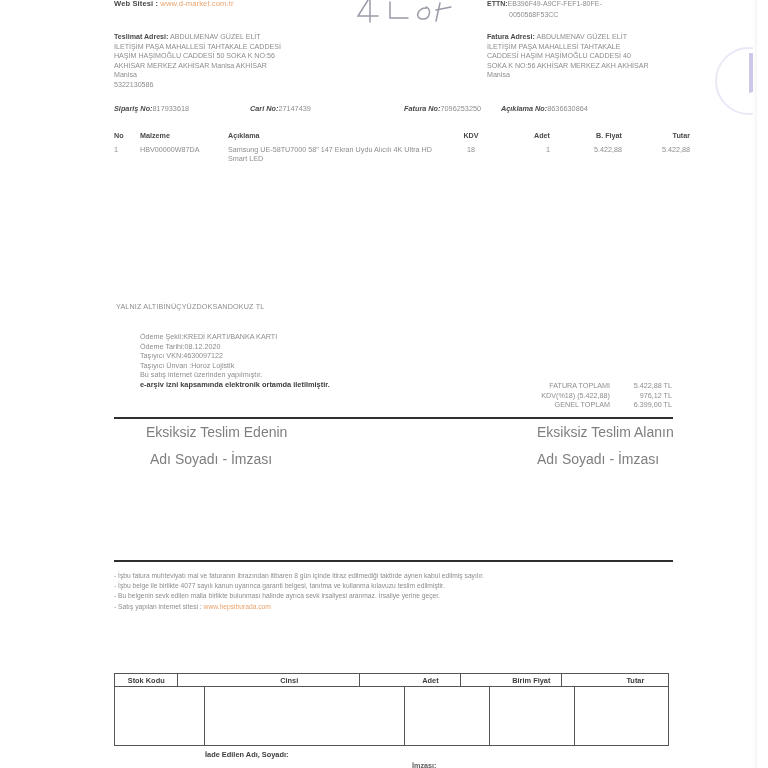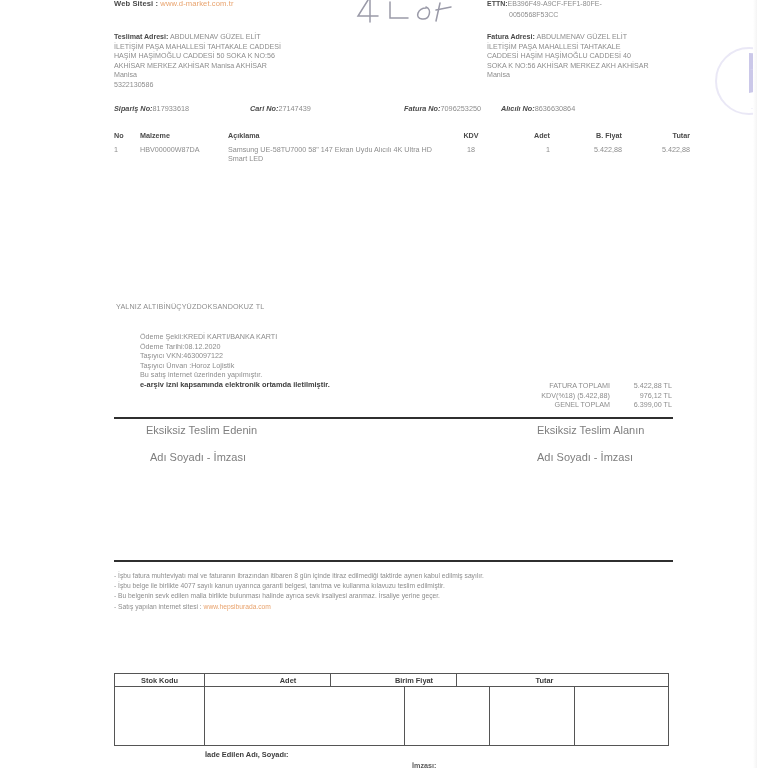--- a/index.html
+++ b/index.html
@@ -125,21 +125,21 @@
   
   .hrule-thick {
     position: absolute; left: 114px; width: 559px;
     height: 0; border-top: 2.2px solid #2f2f2f;
   }
   #rule-top    { top: 417px; }
   #rule-bottom { top: 560px; }
 
   
   .sig {
-    position: absolute; font-size: 11px; color: #7e7e7e; white-space: nowrap;
+    position: absolute; font-size: 14px; color: #7e7e7e; white-space: nowrap;
   }
   #sig-left-title  { left: 146px; top: 424px; }
   #sig-left-name   { left: 150px; top: 451px; }
   #sig-right-title { left: 537px; top: 424px; }
   #sig-right-name  { left: 537px; top: 451px; }
 
   
   #legal-notes {
     position: absolute; left: 114px; top: 571px;
     width: 570px; font-size: 6.7px; line-height: 10.2px; color: #8d8d8d;
@@ -244,21 +244,21 @@
       <span class="numcell" id="num-siparis">
         <span class="k">Sipariş No:</span><span class="v">817933618</span>
       </span>
       <span class="numcell" id="num-cari">
         <span class="k">Cari No:</span><span class="v">27147439</span>
       </span>
       <span class="numcell" id="num-fatura">
         <span class="k">Fatura No:</span><span class="v">7096253250</span>
       </span>
       <span class="numcell" id="num-irsaliye">
-        <span class="k">Alıcılı No:</span><span class="v">8636630864</span>
+        <span class="k">Açıklama No:</span><span class="v">8636630864</span>
       </span>
     </div>
 
     <div id="items-table">
       <div id="items-head">
         <span class="cell th col-no">No</span>
         <span class="cell th col-malz">Malzeme</span>
         <span class="cell th col-acik">Açıklama</span>
         <span class="cell th col-kdv">KDV</span>
         <span class="cell th col-adet">Adet</span>
@@ -314,20 +314,21 @@
     <div id="legal-notes">
       <div class="note">- İşbu fatura muhteviyatı mal ve faturanın ibrazından itibaren 8 gün içinde itiraz edilmediği taktirde aynen kabul edilmiş sayılır.</div>
       <div class="note">- İşbu belge ile birlikte 4077 sayılı kanun uyarınca garanti belgesi, tanıtma ve kullanma kılavuzu teslim edilmiştir.</div>
       <div class="note">- Bu belgenin sevk edilen malla birlikte bulunması halinde ayrıca sevk irsaliyesi aranmaz. İrsaliye yerine geçer.</div>
       <div class="note"><span>- Satış yapılan internet sitesi : </span><span class="lnk">www.hepsiburada.com</span></div>
     </div>
 
     <div id="iade-table">
       <div id="iade-head">
         <div class="ic-0">Stok Kodu</div>
+        <div class="ic-1">Cinsi</div>
         <div class="ic-2">Adet</div>
         <div class="ic-3">Birim Fiyat</div>
         <div class="ic-4">Tutar</div>
       </div>
       <div id="iade-body">
         <div class="ic-0"></div>
         <div class="ic-1"></div>
         <div class="ic-2"></div>
         <div class="ic-3"></div>
         <div class="ic-4"></div>

